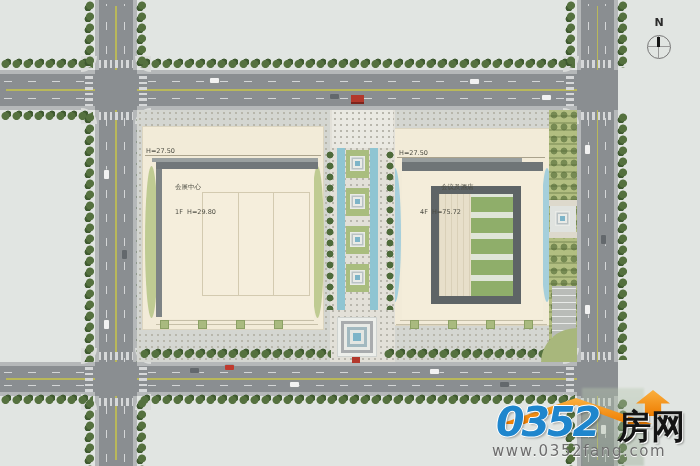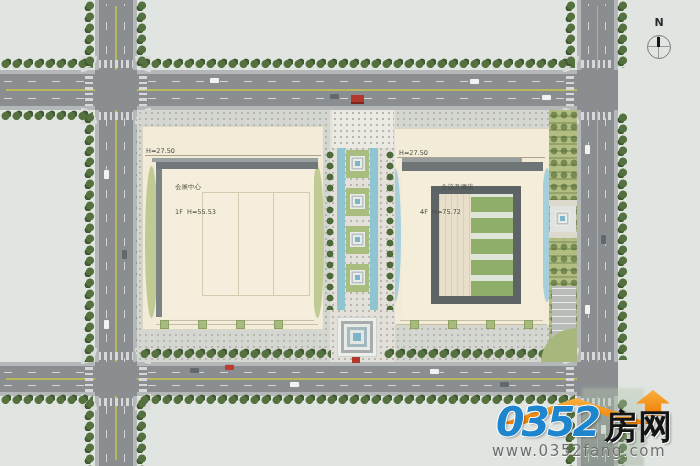--- a/index.html
+++ b/index.html
@@ -44,21 +44,21 @@
   .thinline{background:#aaa28c;}
   .steplines{background:#c6bfa8;}
   
   .compass-circle{border:1px solid #777;border-radius:50%;}
   .compass-n{font-size:11px;color:#2b2b2b;font-weight:bold;}
   
   .wm-roof{background:linear-gradient(180deg,#fbb03f,#ee7c00);clip-path:polygon(0 100%,50% 0,100% 100%,84% 100%,50% 26%,16% 100%);}
   .wm-arrow{background:linear-gradient(180deg,#fbb03f,#ee7c00);clip-path:polygon(50% 0,100% 52%,74% 52%,74% 100%,26% 100%,26% 52%,0 52%);}
   .wm-line{display:flex;align-items:flex-end;}
   .wm-num{font-style:italic;font-weight:800;font-size:41px;line-height:1;color:#1f86cd;letter-spacing:-3px;text-shadow:0 1px 0 #fff,0 -1px 0 #fff,1px 0 0 #fff,-1px 0 0 #fff,2px 2px 2px rgba(0,0,0,.25);}
-  .wm-cjk{font-weight:800;font-size:34px;line-height:1;color:#141414;margin-left:6px;text-shadow:1px 1px 0 #fff,2px 2px 2px rgba(0,0,0,.3);}
+  .wm-cjk{font-weight:800;font-size:34px;line-height:1;color:#141414;margin-left:19px;text-shadow:1px 1px 0 #fff,2px 2px 2px rgba(0,0,0,.3);}
   .wm-url{font-size:15px;color:#6d6d6d;letter-spacing:1.6px;text-shadow:0 1px 0 rgba(255,255,255,.85);}
   .wm-bldg{background:linear-gradient(180deg,#b9c9b2,#93a78f);opacity:.4;filter:blur(1px);}
 </style>
 </head>
 <body>
 
 <div class="plan">
 
   <div class="a road road-h" style="left:0;top:70px;width:618px;height:40px;">
     <span class="dash-h" style="top:22%;"></span>
@@ -142,21 +142,21 @@
   <div class="a" style="left:152px;top:158px;width:166px;height:4px;background:#9aa0a0;"></div>
   <div class="a" style="left:156px;top:162px;width:162px;height:7px;background:#71777a;"></div>
   <div class="a" style="left:156px;top:169px;width:6px;height:148px;background:#7d8385;"></div>
   <div class="a" style="left:162px;top:169px;width:152px;height:150px;background:#f5eedc;"></div>
   <div class="a grid3" style="left:202px;top:192px;width:108px;height:104px;"></div>
   <div class="a steplines" style="left:160px;top:320px;width:154px;height:1px;"></div>
   <div class="a steplines" style="left:156px;top:324px;width:162px;height:1px;"></div>
   <div class="a lbl" style="left:146px;top:147px;">H=27.50</div>
   <div class="a lbl" style="left:175px;top:166px;">
     <span style="display:block;">会展中心</span>
-    <span style="display:block;">1F  H=55.53</span>
+    <span style="display:block;">1F  H=29.80</span>
   </div>
 
   <div class="a cream" style="left:394px;top:128px;width:156px;height:198px;border:1px solid #dcd5c0;"></div>
   <div class="a thinline" style="left:397px;top:157px;width:148px;height:1px;"></div>
   <div class="a lens" style="left:389px;top:168px;width:12px;height:134px;background:#a5cfdb;"></div>
   <div class="a lens" style="left:541px;top:168px;width:12px;height:134px;background:#a5cfdb;"></div>
   <div class="a" style="left:402px;top:158px;width:120px;height:4px;background:#989e9e;"></div>
   <div class="a" style="left:402px;top:162px;width:141px;height:9px;background:#6f7577;"></div>
   <div class="a" style="left:402px;top:171px;width:141px;height:148px;background:#f4edda;"></div>
   <div class="a" style="left:431px;top:186px;width:90px;height:118px;background:#5e6466;"></div>

